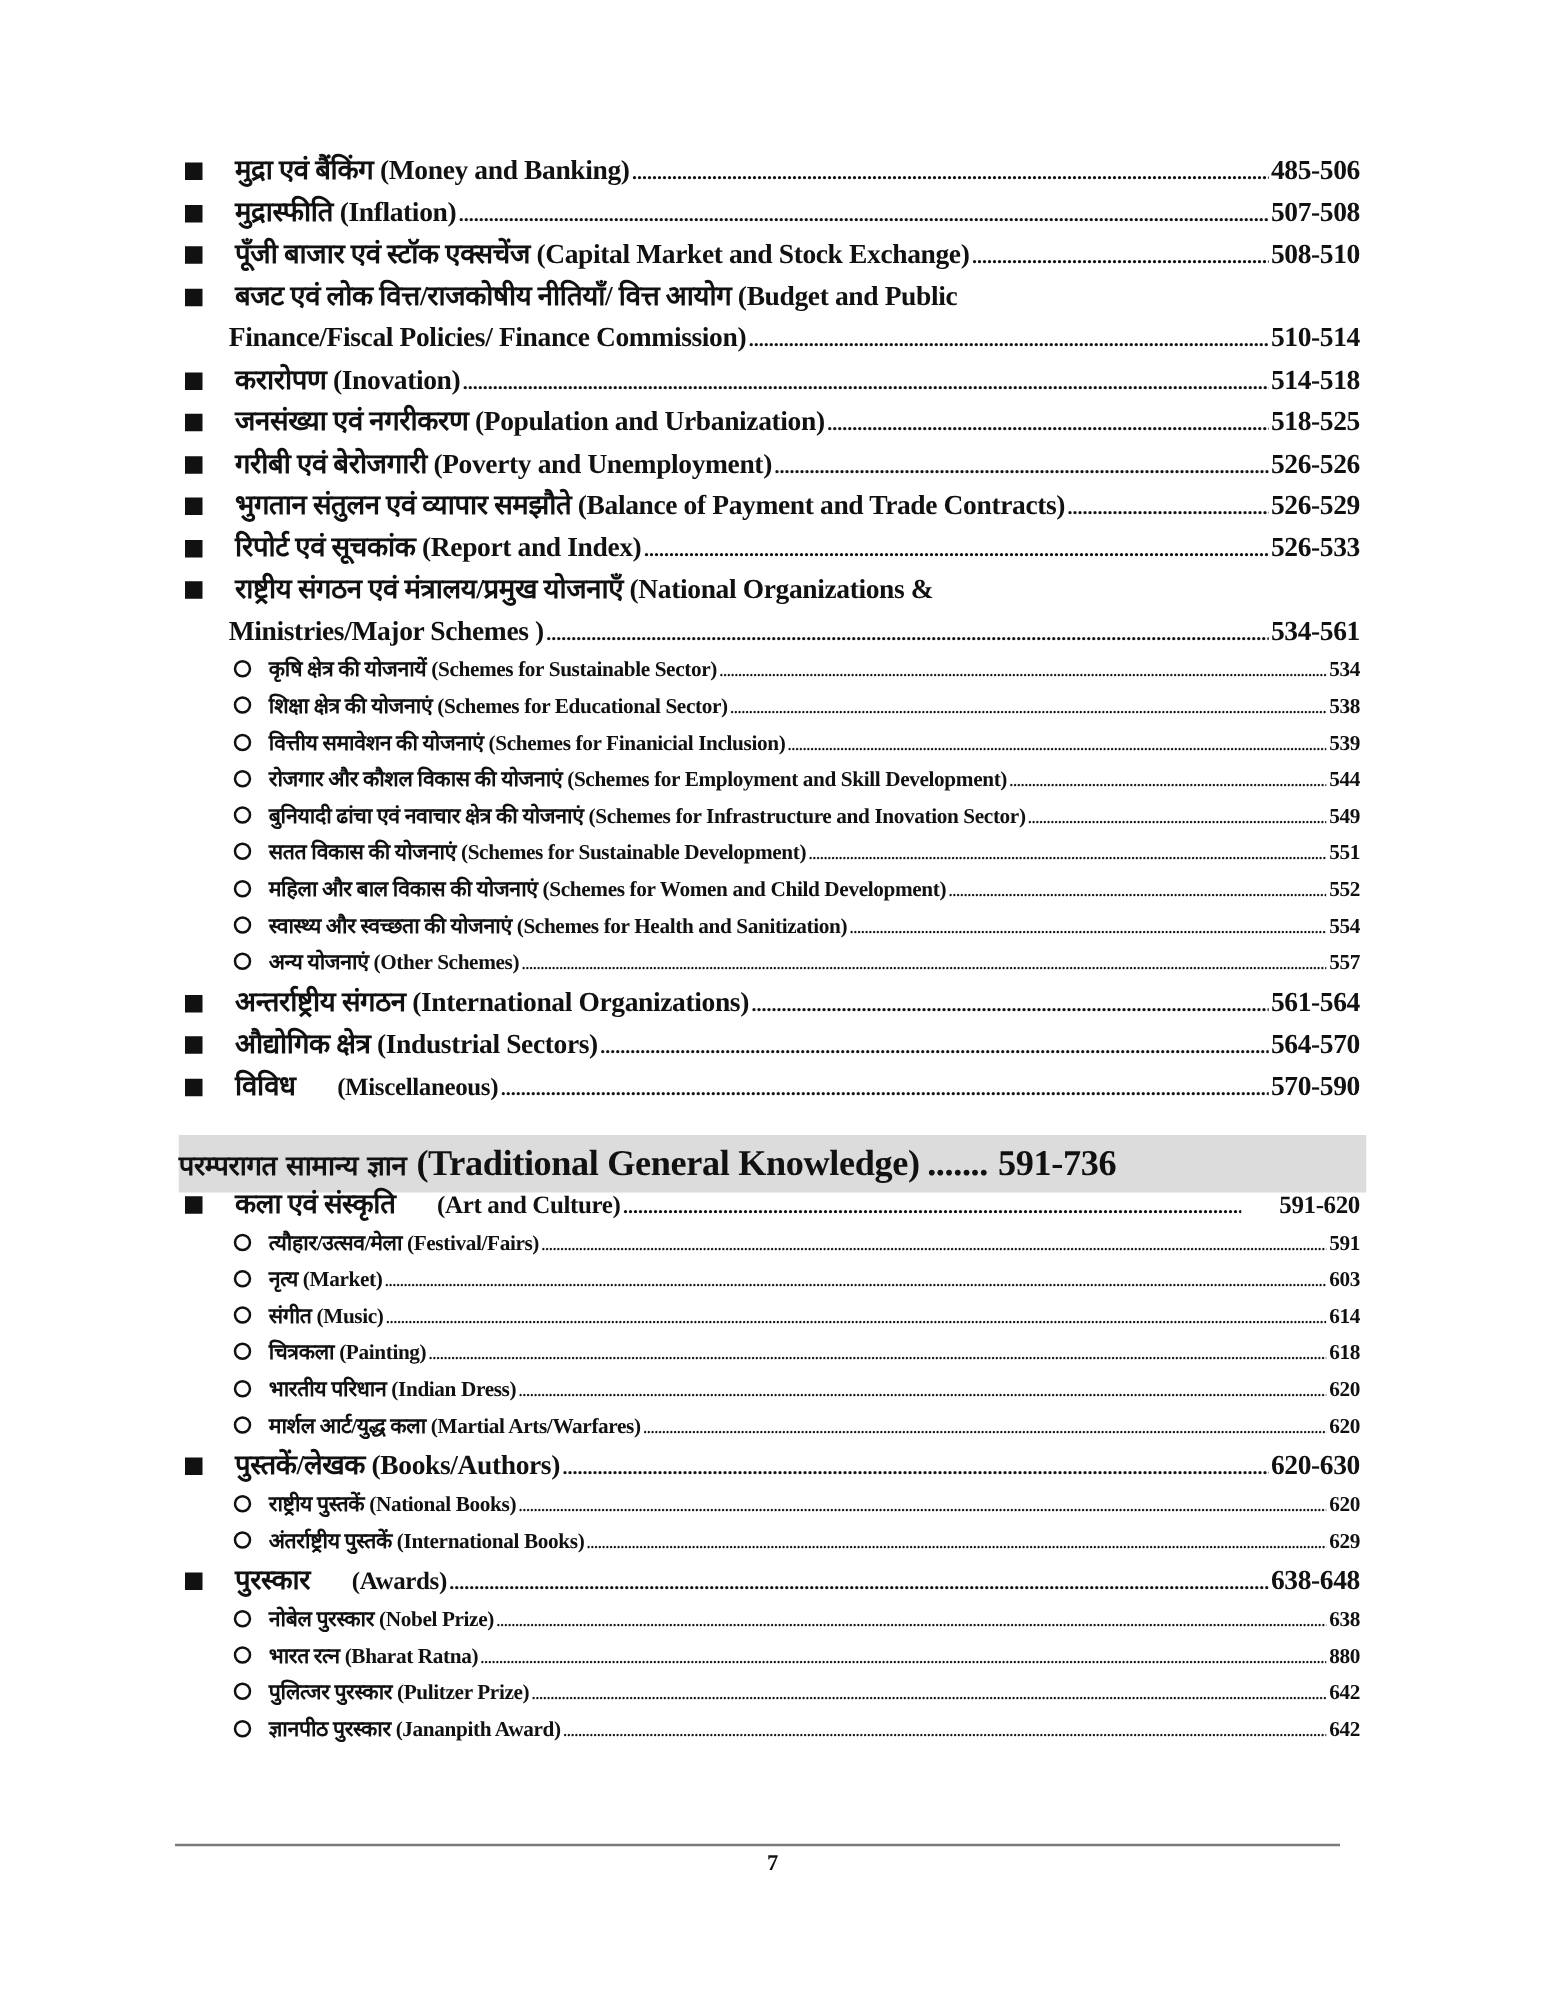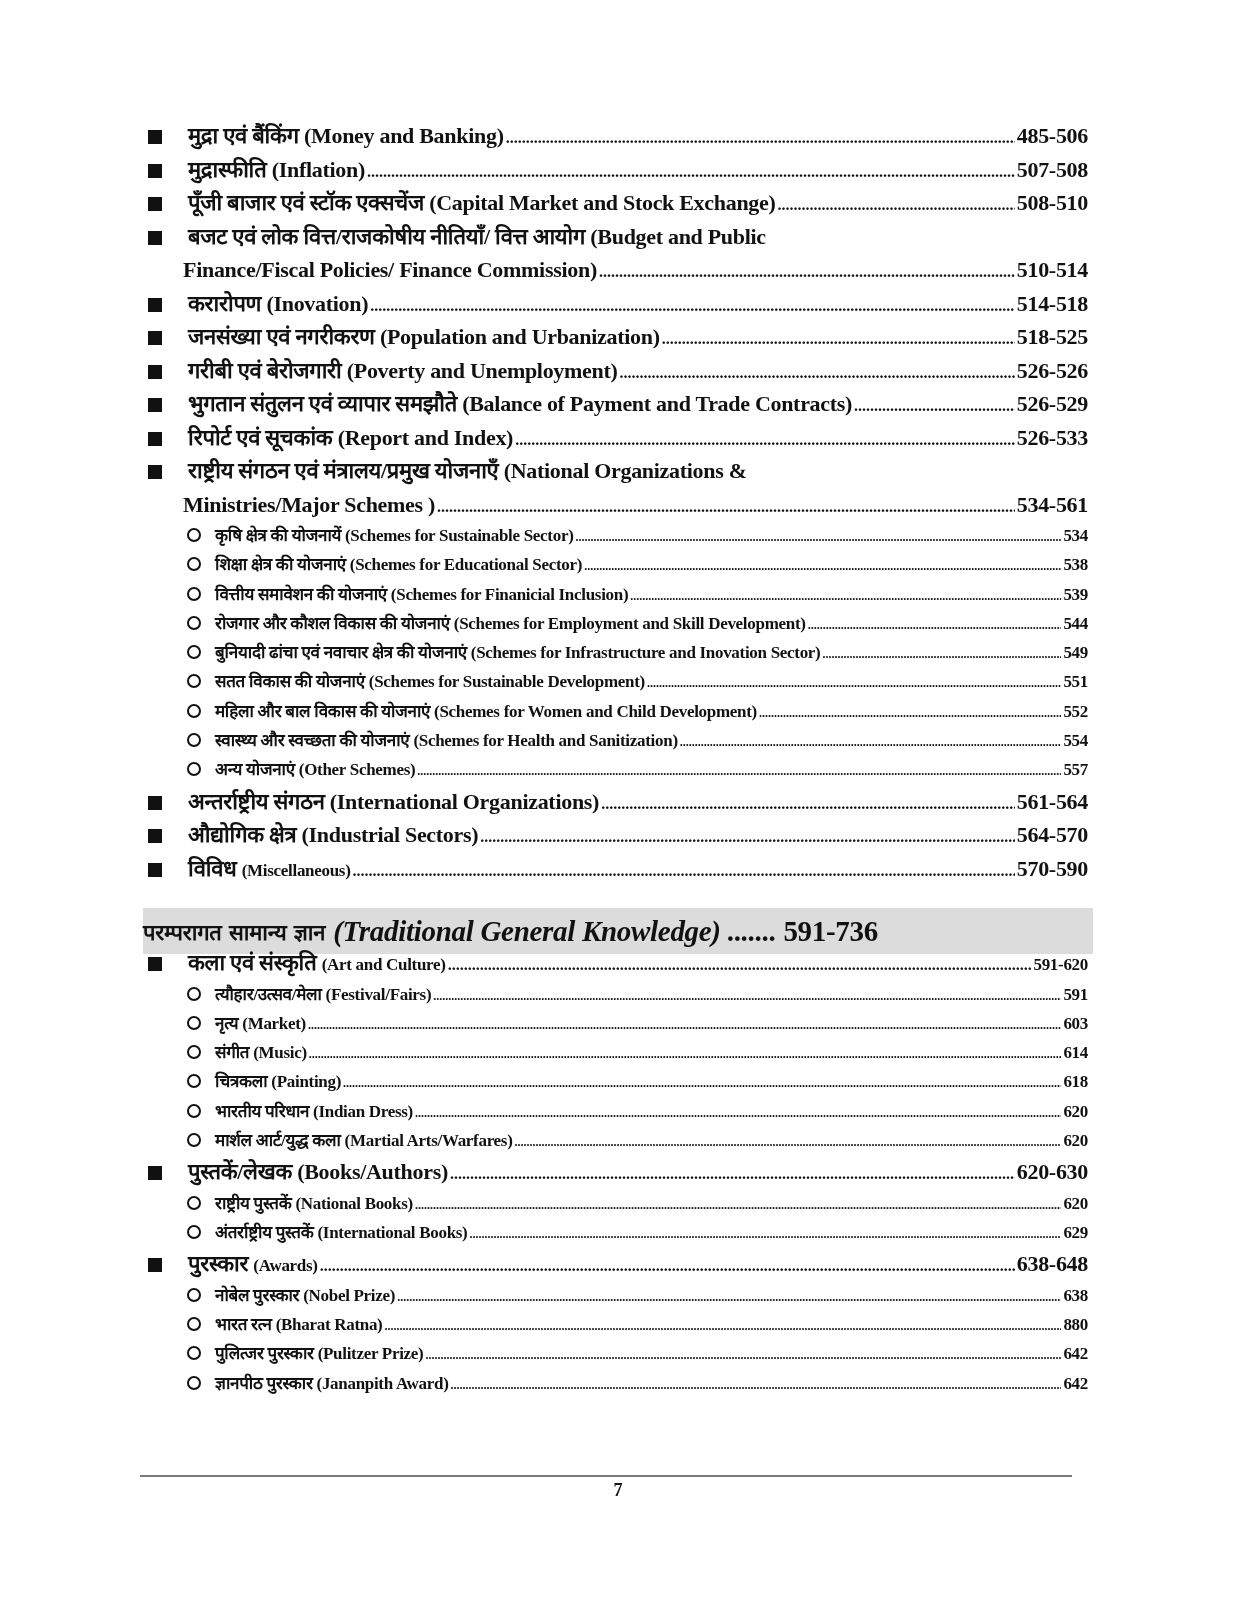--- a/index.html
+++ b/index.html
@@ -26,29 +26,29 @@
 
   .main.cont-first .leader { visibility: hidden; }
   .main.cont-second { padding-left: 40px; }
 
   
   .sub { font-size: 17px; font-weight: bold; height: 29.3px; line-height: 29.3px; padding-left: 44px; letter-spacing: -0.3px; }
   .sub .bullet { width: 28px; }
   .sub .bullet .circ { display: inline-block; width: 10px; height: 10px; border: 2.5px solid #111; border-radius: 50%; vertical-align: -1px; }
   .sub .leader::after { font-size: 12px; }
 
-  .main .small-en { font-size: 17px; }
+  .main .small-en { font-size: 20px; margin-left: 28px; }
 
   .band {
     position: absolute; left: 143px; top: 908px; width: 950px; height: 46px;
     background: #dcdcdc; display: flex; align-items: center; white-space: nowrap;
     font-weight: bold; font-size: 29px; letter-spacing: -0.3px; padding-left: 0;
   }
   .band .hi { font-family: "DejaVu Sans", sans-serif; font-size: 22px; margin-right: 8px; }
-  .band .en { font-family: "Liberation Serif", serif; font-style: italic; }
+  .band .en { font-family: "Liberation Serif", serif; }
   .band .dots { margin: 0 8px 0 6px; }
 
   .footer-rule { position: absolute; left: 140px; top: 1475px; width: 932px; height: 2px; background: #7a7a7a; }
   .page-number { position: absolute; left: 0; width: 1236px; top: 1480px; text-align: center;
                  font-weight: bold; font-size: 18px; }
 </style>
 </head>
 <body>
 
 <div class="page">

